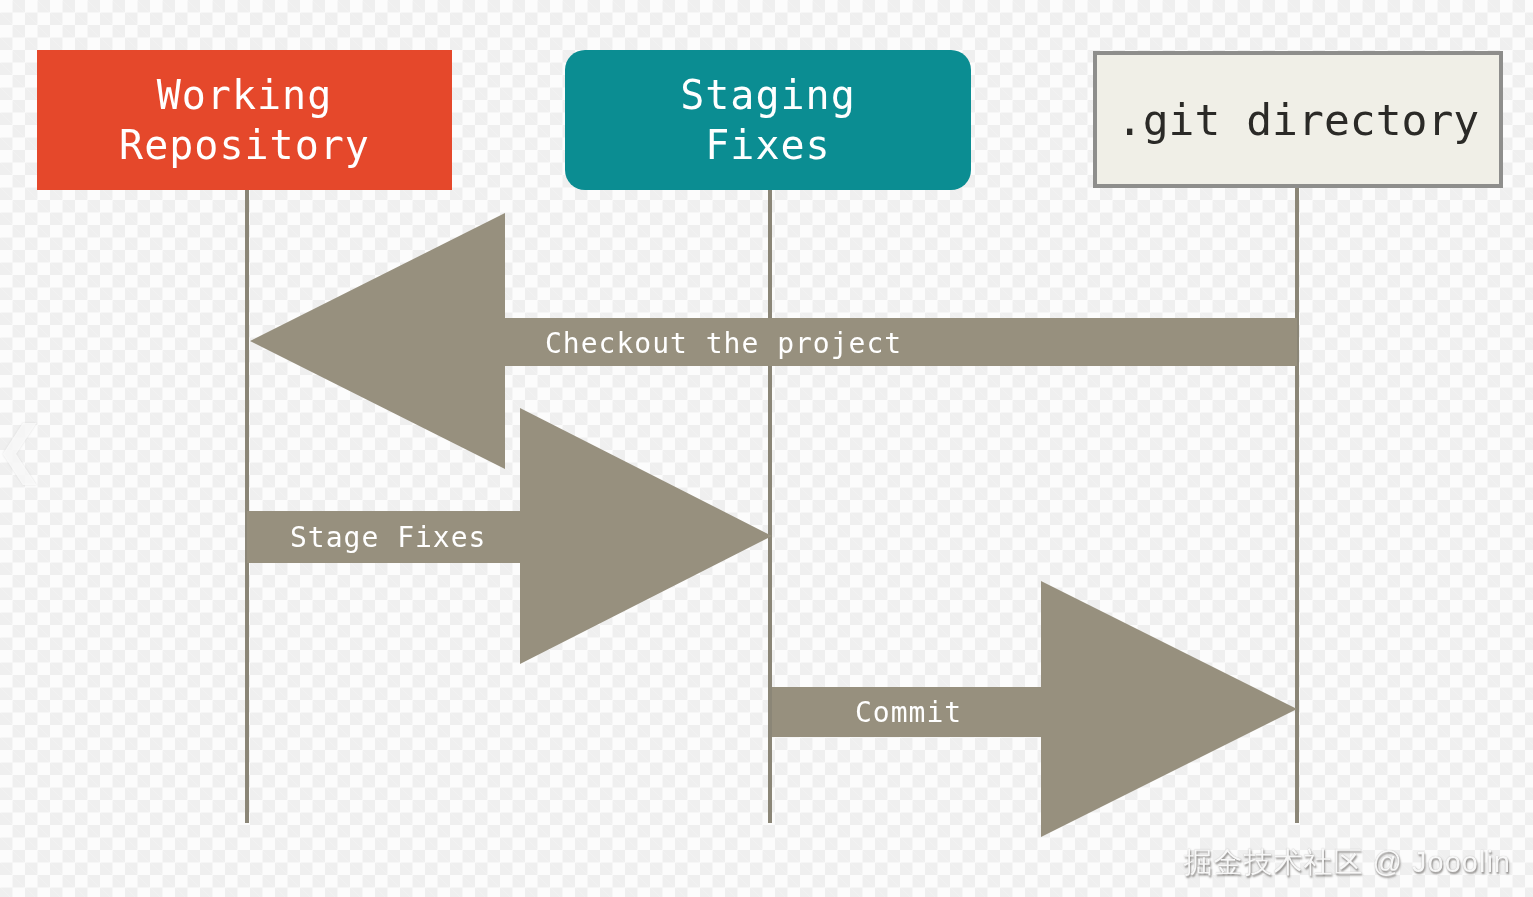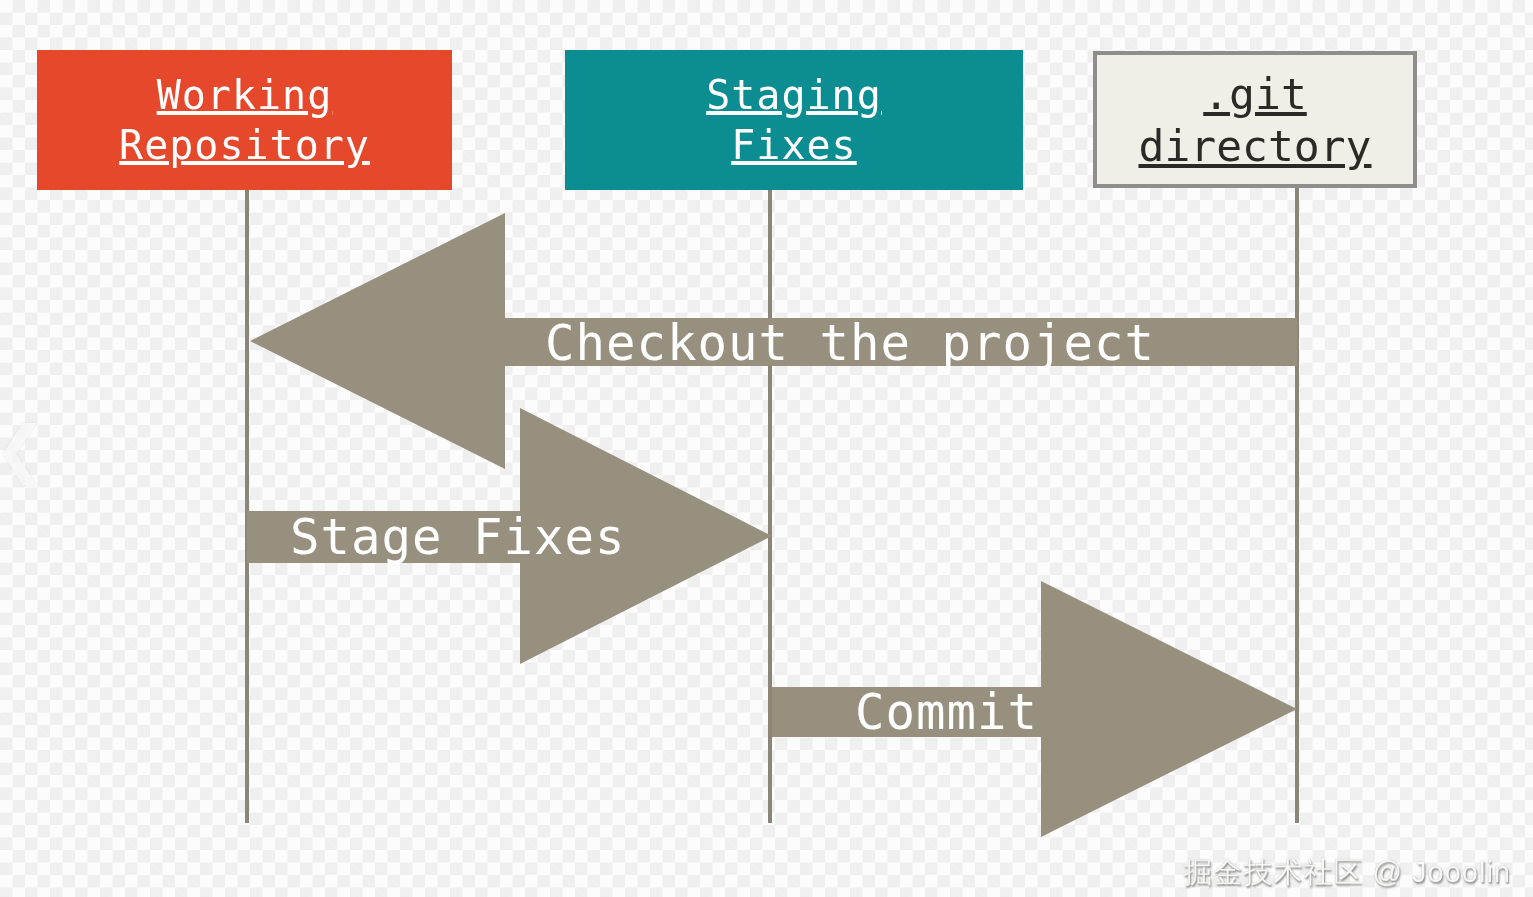--- a/index.html
+++ b/index.html
@@ -22,32 +22,32 @@
     position: absolute;
     display: flex;
     flex-direction: column;
     align-items: center;
     justify-content: center;
     text-align: center;
     font-size: 40px;
     line-height: 50px;
     color: #ffffff;
     letter-spacing: 1px;
-    text-decoration: underline;
   }
   .node-working {
     left: 37px; top: 50px; width: 415px; height: 140px;
     background: #E5482B;
   }
   .node-staging {
-    left: 565px; top: 50px; width: 458px; height: 140px;
+    left: 565px; top: 50px; width: 406px; height: 140px;
     background: #0B8D92;
+    border-radius: 20px;
   }
   .node-repo {
-    left: 1093px; top: 51px; width: 324px; height: 137px;
+    left: 1093px; top: 51px; width: 410px; height: 137px;
     background: #F0EFE7;
     border: 4px solid #8E8E8C;
     color: #2B2A27;
     font-size: 43px;
     line-height: 52px;
     letter-spacing: 0;
   }
 
   .lifeline {
     position: absolute;
@@ -62,32 +62,32 @@
     position: absolute;
     left: 0; top: 0;
     width: 1533px; height: 897px;
     pointer-events: none;
   }
   .arrow-svg polygon { fill: #97907E; }
 
   .arrow-label {
     position: absolute;
     color: #ffffff;
-    font-size: 49px;
+    font-size: 28px;
     line-height: 48px;
     white-space: nowrap;
     letter-spacing: 1px;
   }
   .label-checkout { left: 545px; top: 320px; }
   .label-stage    { left: 290px; top: 514px; }
   .label-commit   { left: 855px; top: 689px; }
 
   .watermark {
     position: absolute;
-    right: 22px; bottom: 4px;
+    right: 22px; bottom: 14px;
     font-family: "Liberation Sans", "DejaVu Sans", sans-serif;
     font-size: 29px;
     color: rgba(252, 252, 252, 0.95);
     text-shadow: 1px 2px 2px rgba(90, 88, 85, 0.65), 0 0 1px rgba(120,118,115,0.5);
     letter-spacing: 1px;
     margin-top: 31px;
   }
 
   .prev-chevron {
     position: absolute;

